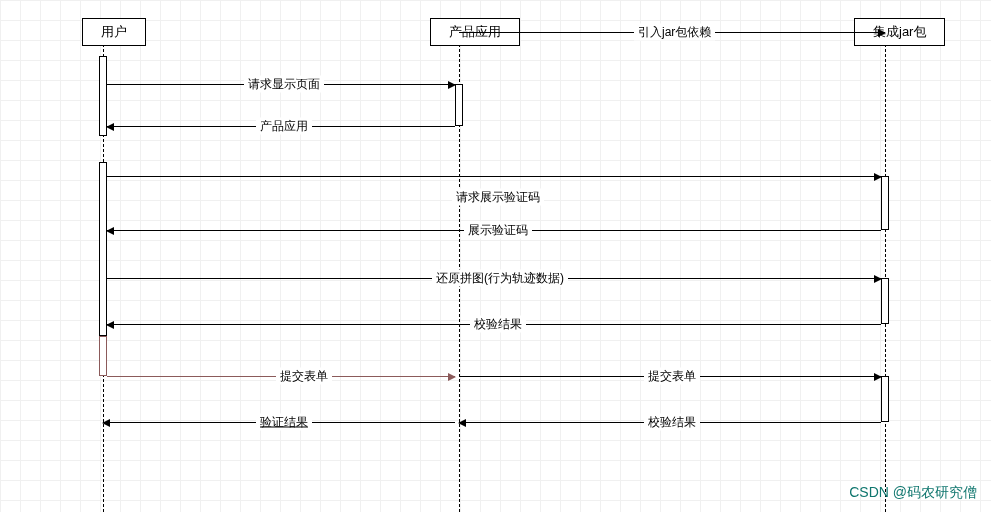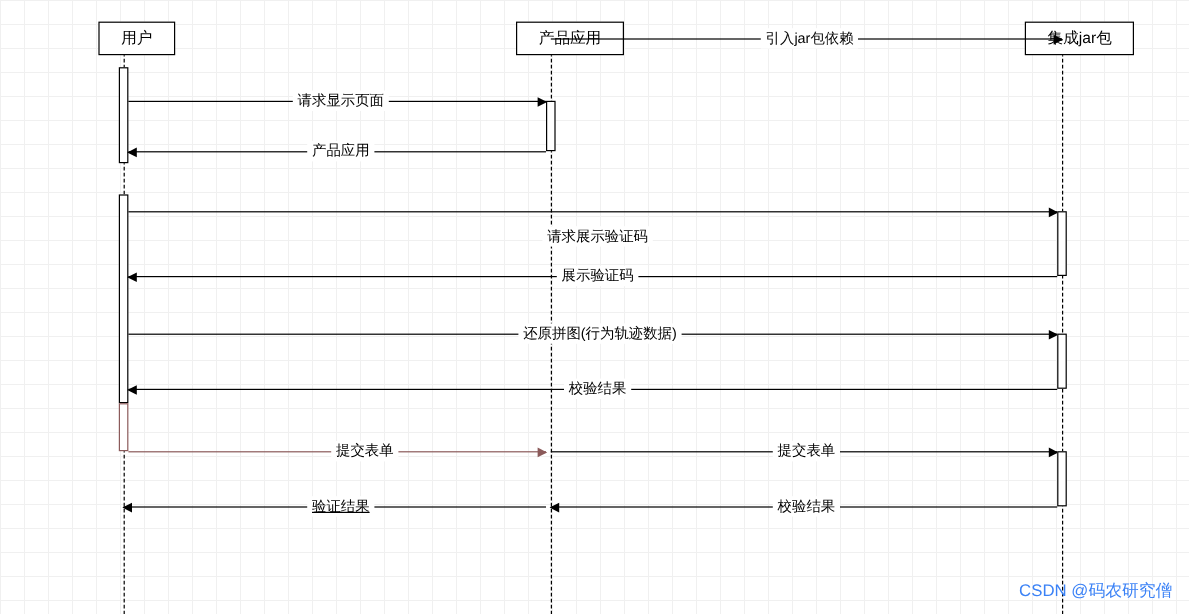--- a/index.html
+++ b/index.html
@@ -59,21 +59,21 @@
     position: absolute;
     width: 8px;
     background: #fff;
     border: 1px solid #000;
   }
   .activation.reddish { border-color: #8b5a5a; }
   .watermark {
     position: absolute;
     right: 14px;
     bottom: 10px;
-    color: #3b82f6;
+    color: #0f766e;
     font-size: 14px;
   }
 </style>
 </head>
 <body>
 
 <div class="lifeline" style="left:103px;"></div>
 <div class="lifeline" style="left:459px;"></div>
 <div class="lifeline" style="left:885px;"></div>
 

